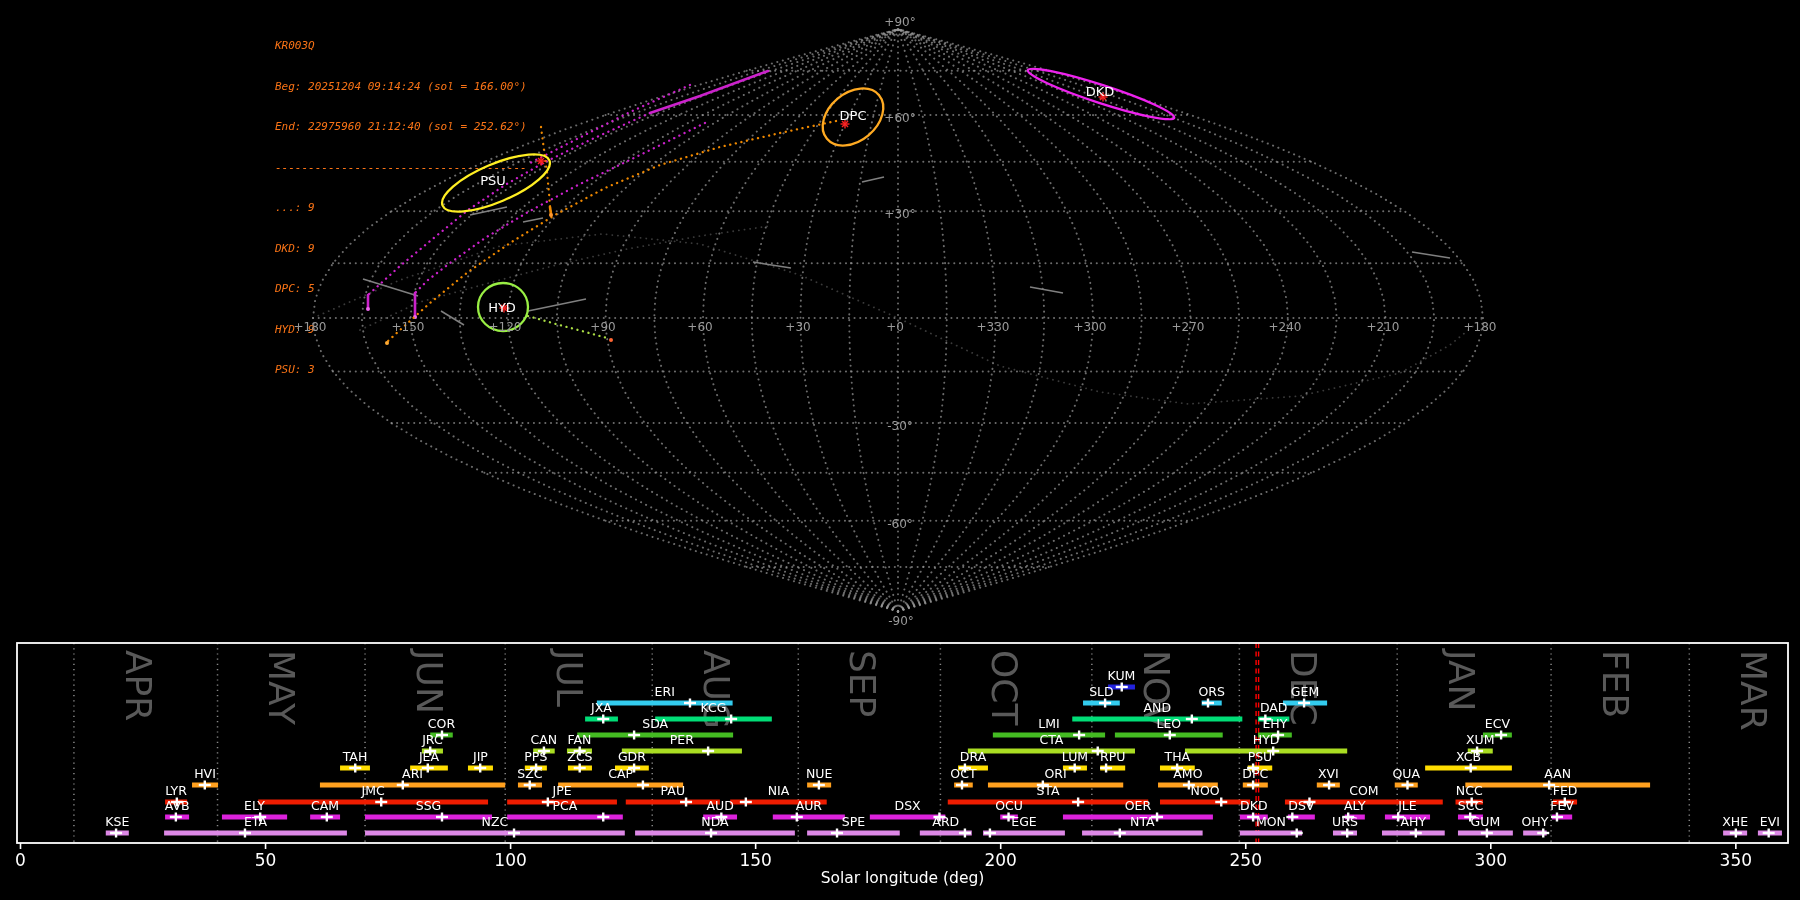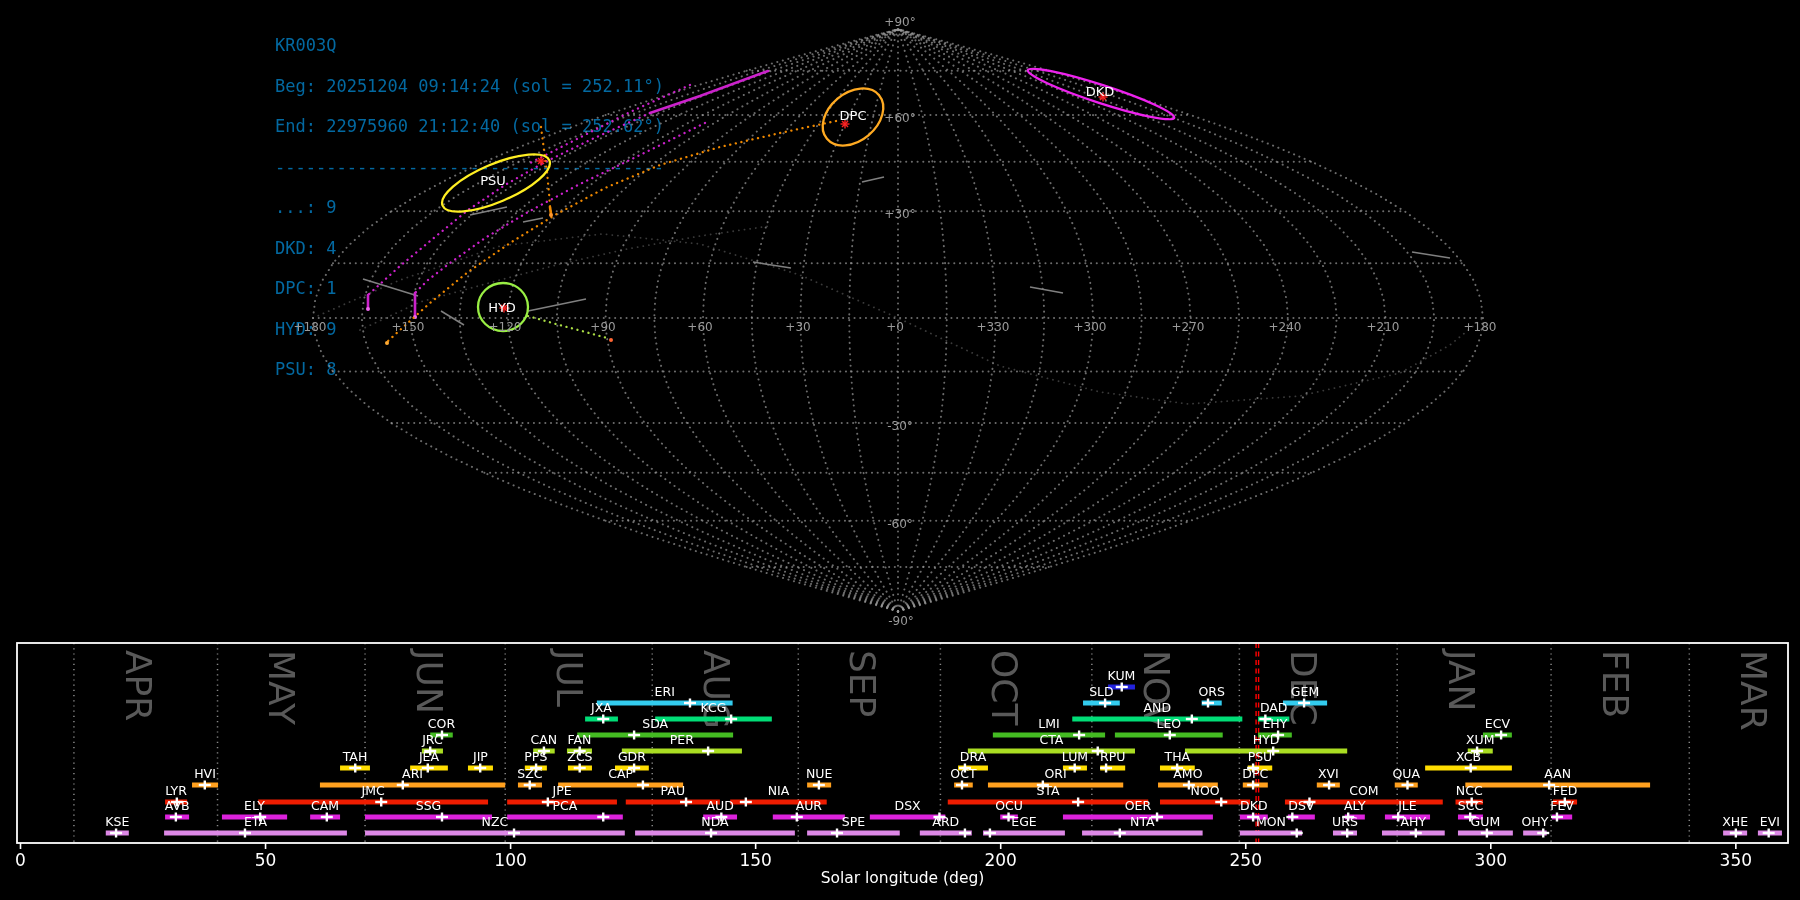--- a/index.html
+++ b/index.html
@@ -1,39 +1,39 @@
 <!DOCTYPE html>
 <html><head>
 <meta charset="utf-8">
 <style>
   html,body{margin:0;padding:0;background:#000;}
   body{width:1800px;height:900px;position:relative;overflow:hidden;
        font-family:"DejaVu Sans",sans-serif;}
-  .hdr{position:absolute;left:275px;top:12px;color:#0369a1;
-       font-family:"DejaVu Sans Mono",monospace;font-size:17px;line-height:13.5px;
-       white-space:pre;}
+  .hdr{position:absolute;left:275px;top:12px;color:#f97316;
+       font-family:"DejaVu Sans Mono",monospace;font-size:11px;line-height:13.5px;
+       white-space:pre;font-style:italic;}
   .hdr .sep{letter-spacing:0;}
   svg{position:absolute;left:0;display:block;}
   #sky{top:0;}
   #timeline{top:0;}
   text{font-family:"DejaVu Sans",sans-serif;}
 </style>
 </head>
 <body>
 
 <div class="hdr">
   <div>KR003Q</div>
-  <div>Beg: 20251204 09:14:24 (sol = 252.11°)</div>
+  <div>Beg: 20251204 09:14:24 (sol = 166.00°)</div>
   <div>End: 22975960 21:12:40 (sol = 252.62°)</div>
   <div class="sep">--------------------------------------</div>
   <div>...: 9</div>
-  <div>DKD: 4</div>
-  <div>DPC: 1</div>
+  <div>DKD: 9</div>
+  <div>DPC: 5</div>
   <div>HYD: 9</div>
-  <div>PSU: 8</div>
+  <div>PSU: 3</div>
 </div>
 
 <svg id="sky" width="1800" height="900" viewBox="0 0 1800 900">
     <g>
       <polyline points="746.5908586150254,567 1049.4091413849746,567" stroke="#999999" stroke-width="2" opacity="0.7" stroke-dasharray="0.1 5.6" stroke-linecap="round" fill="none"></polyline>
       <polyline points="605.5,520.8 1190.5,520.8" stroke="#999999" stroke-width="2" opacity="0.7" stroke-dasharray="0.1 5.6" stroke-linecap="round" fill="none"></polyline>
       <polyline points="484.34253300586965,472.8 1311.6574669941303,472.8" stroke="#999999" stroke-width="2" opacity="0.7" stroke-dasharray="0.1 5.6" stroke-linecap="round" fill="none"></polyline>
       <polyline points="391.3751387861034,423 1404.6248612138966,423" stroke="#999999" stroke-width="2" opacity="0.7" stroke-dasharray="0.1 5.6" stroke-linecap="round" fill="none"></polyline>
       <polyline points="332.933391620895,371.4 1463.066608379105,371.4" stroke="#999999" stroke-width="2" opacity="0.7" stroke-dasharray="0.1 5.6" stroke-linecap="round" fill="none"></polyline>
       <polyline points="313,318 1483,318" stroke="#999999" stroke-width="2" opacity="0.7" stroke-dasharray="0.1 5.6" stroke-linecap="round" fill="none"></polyline>

